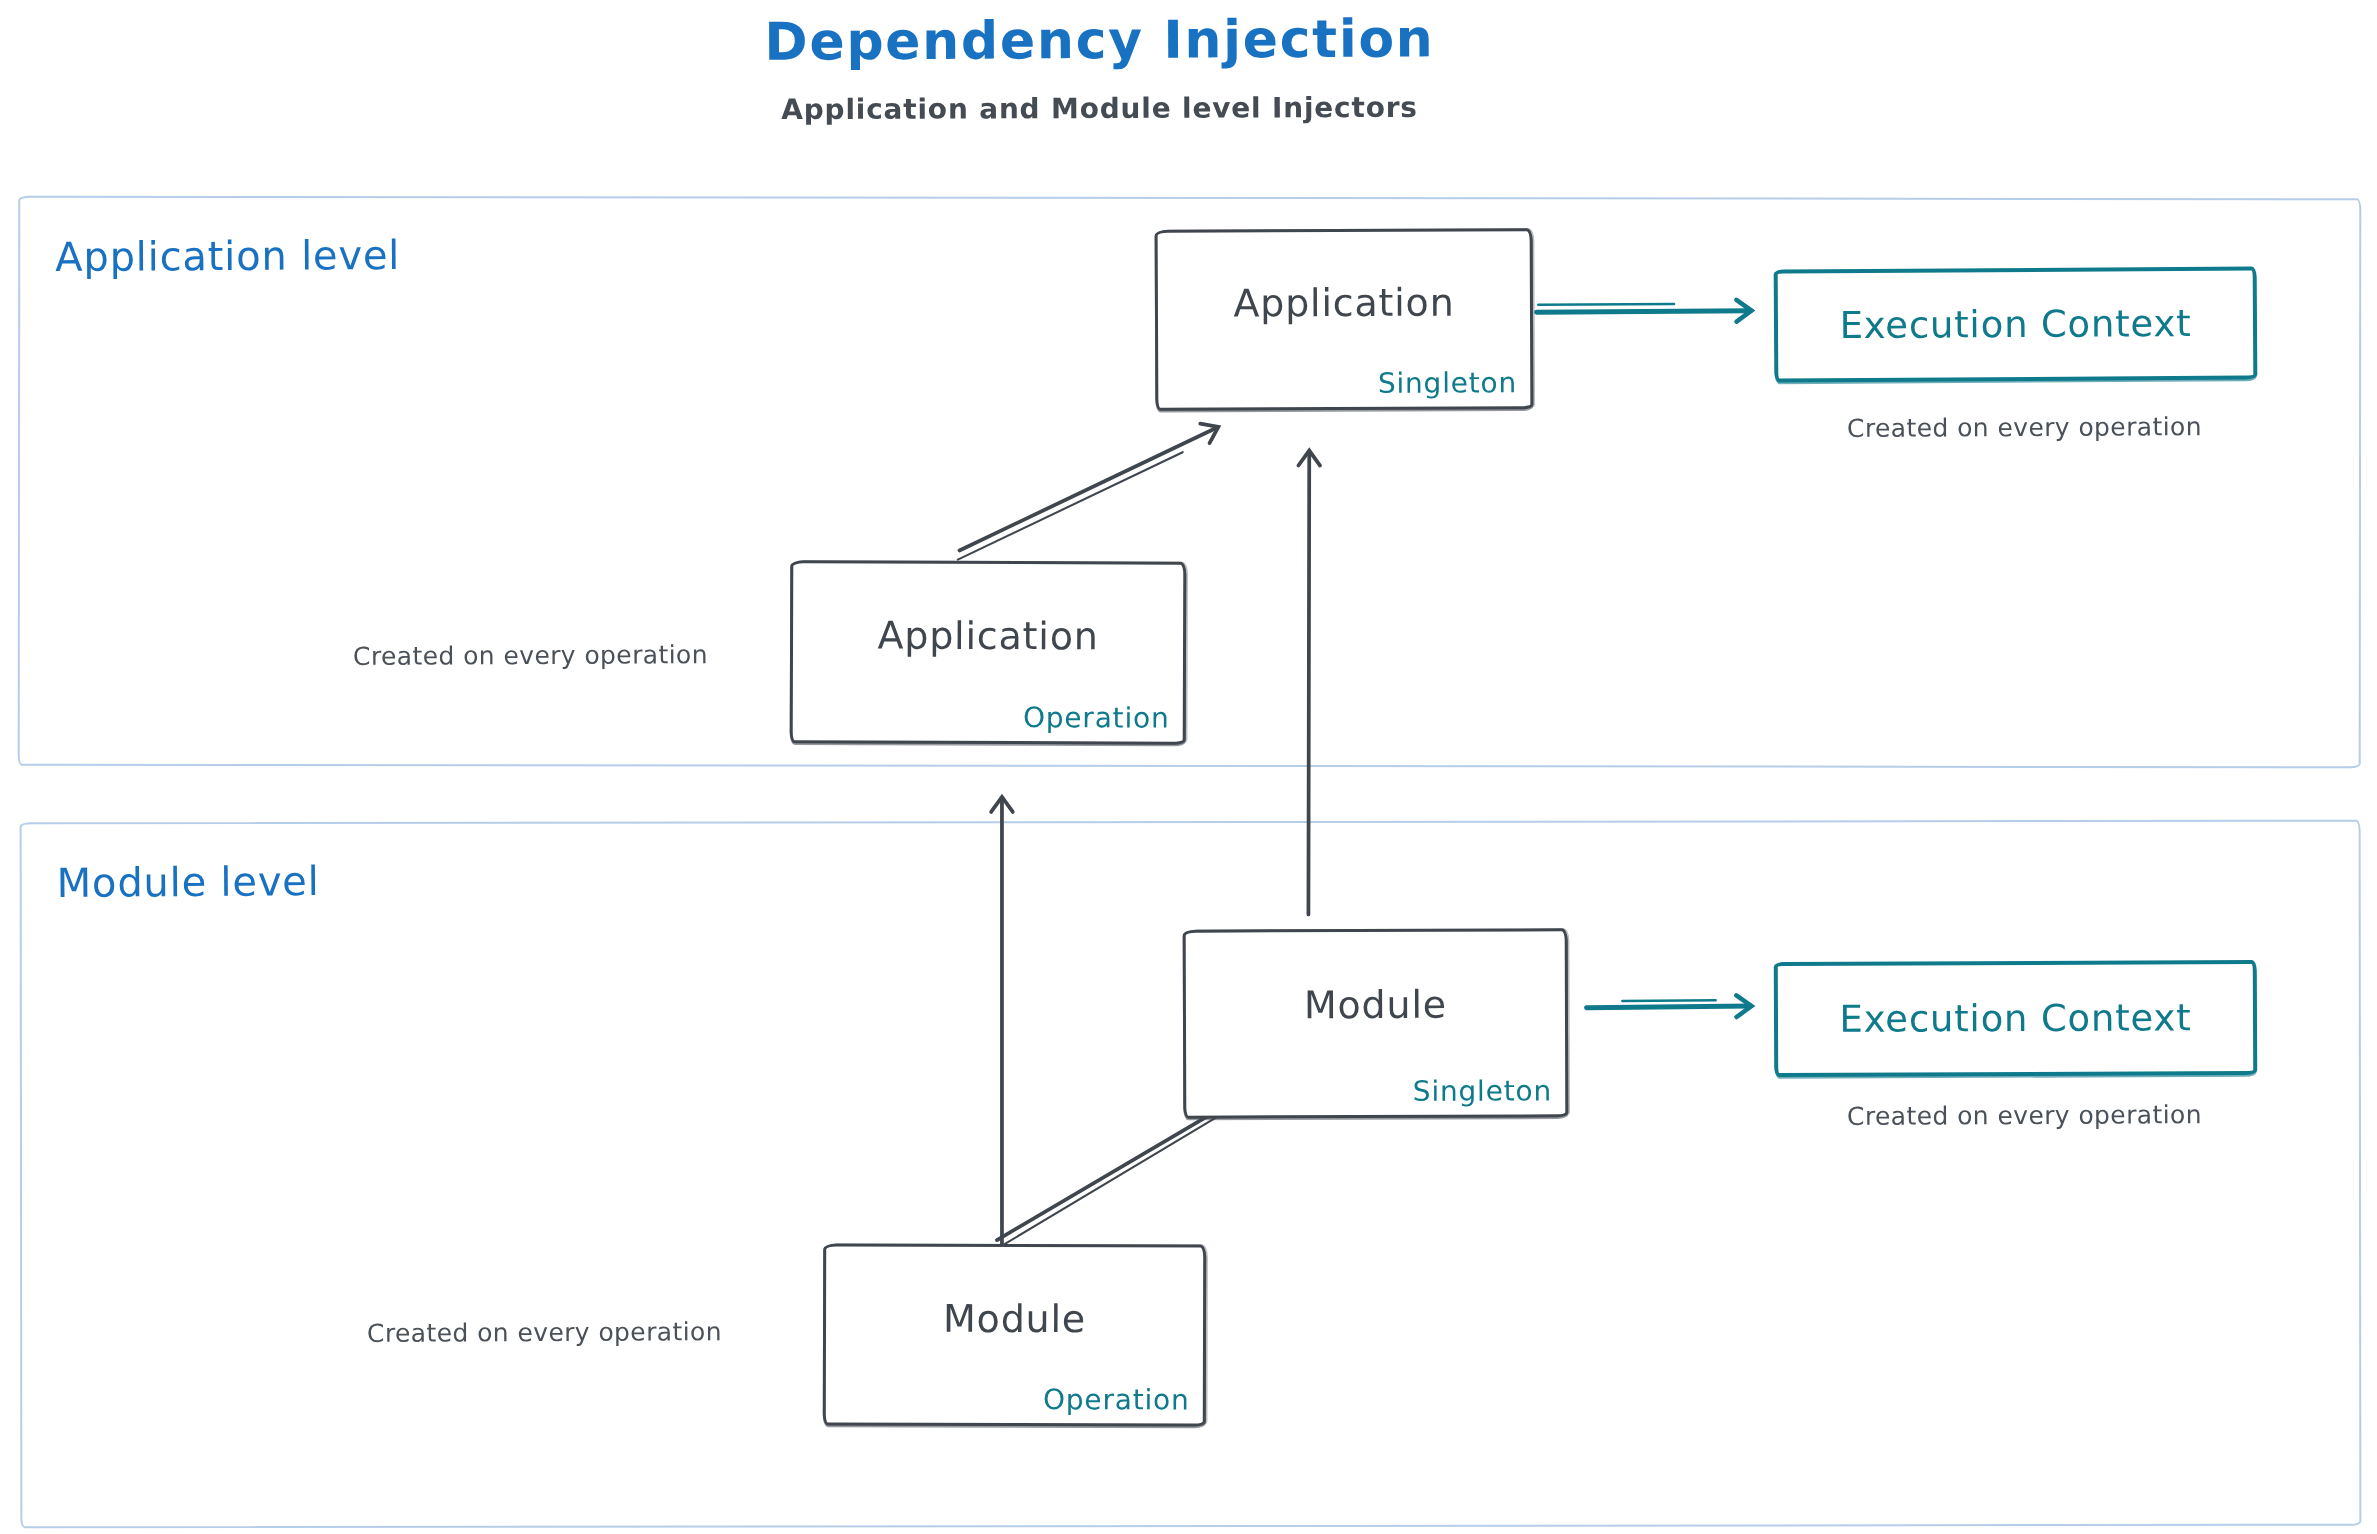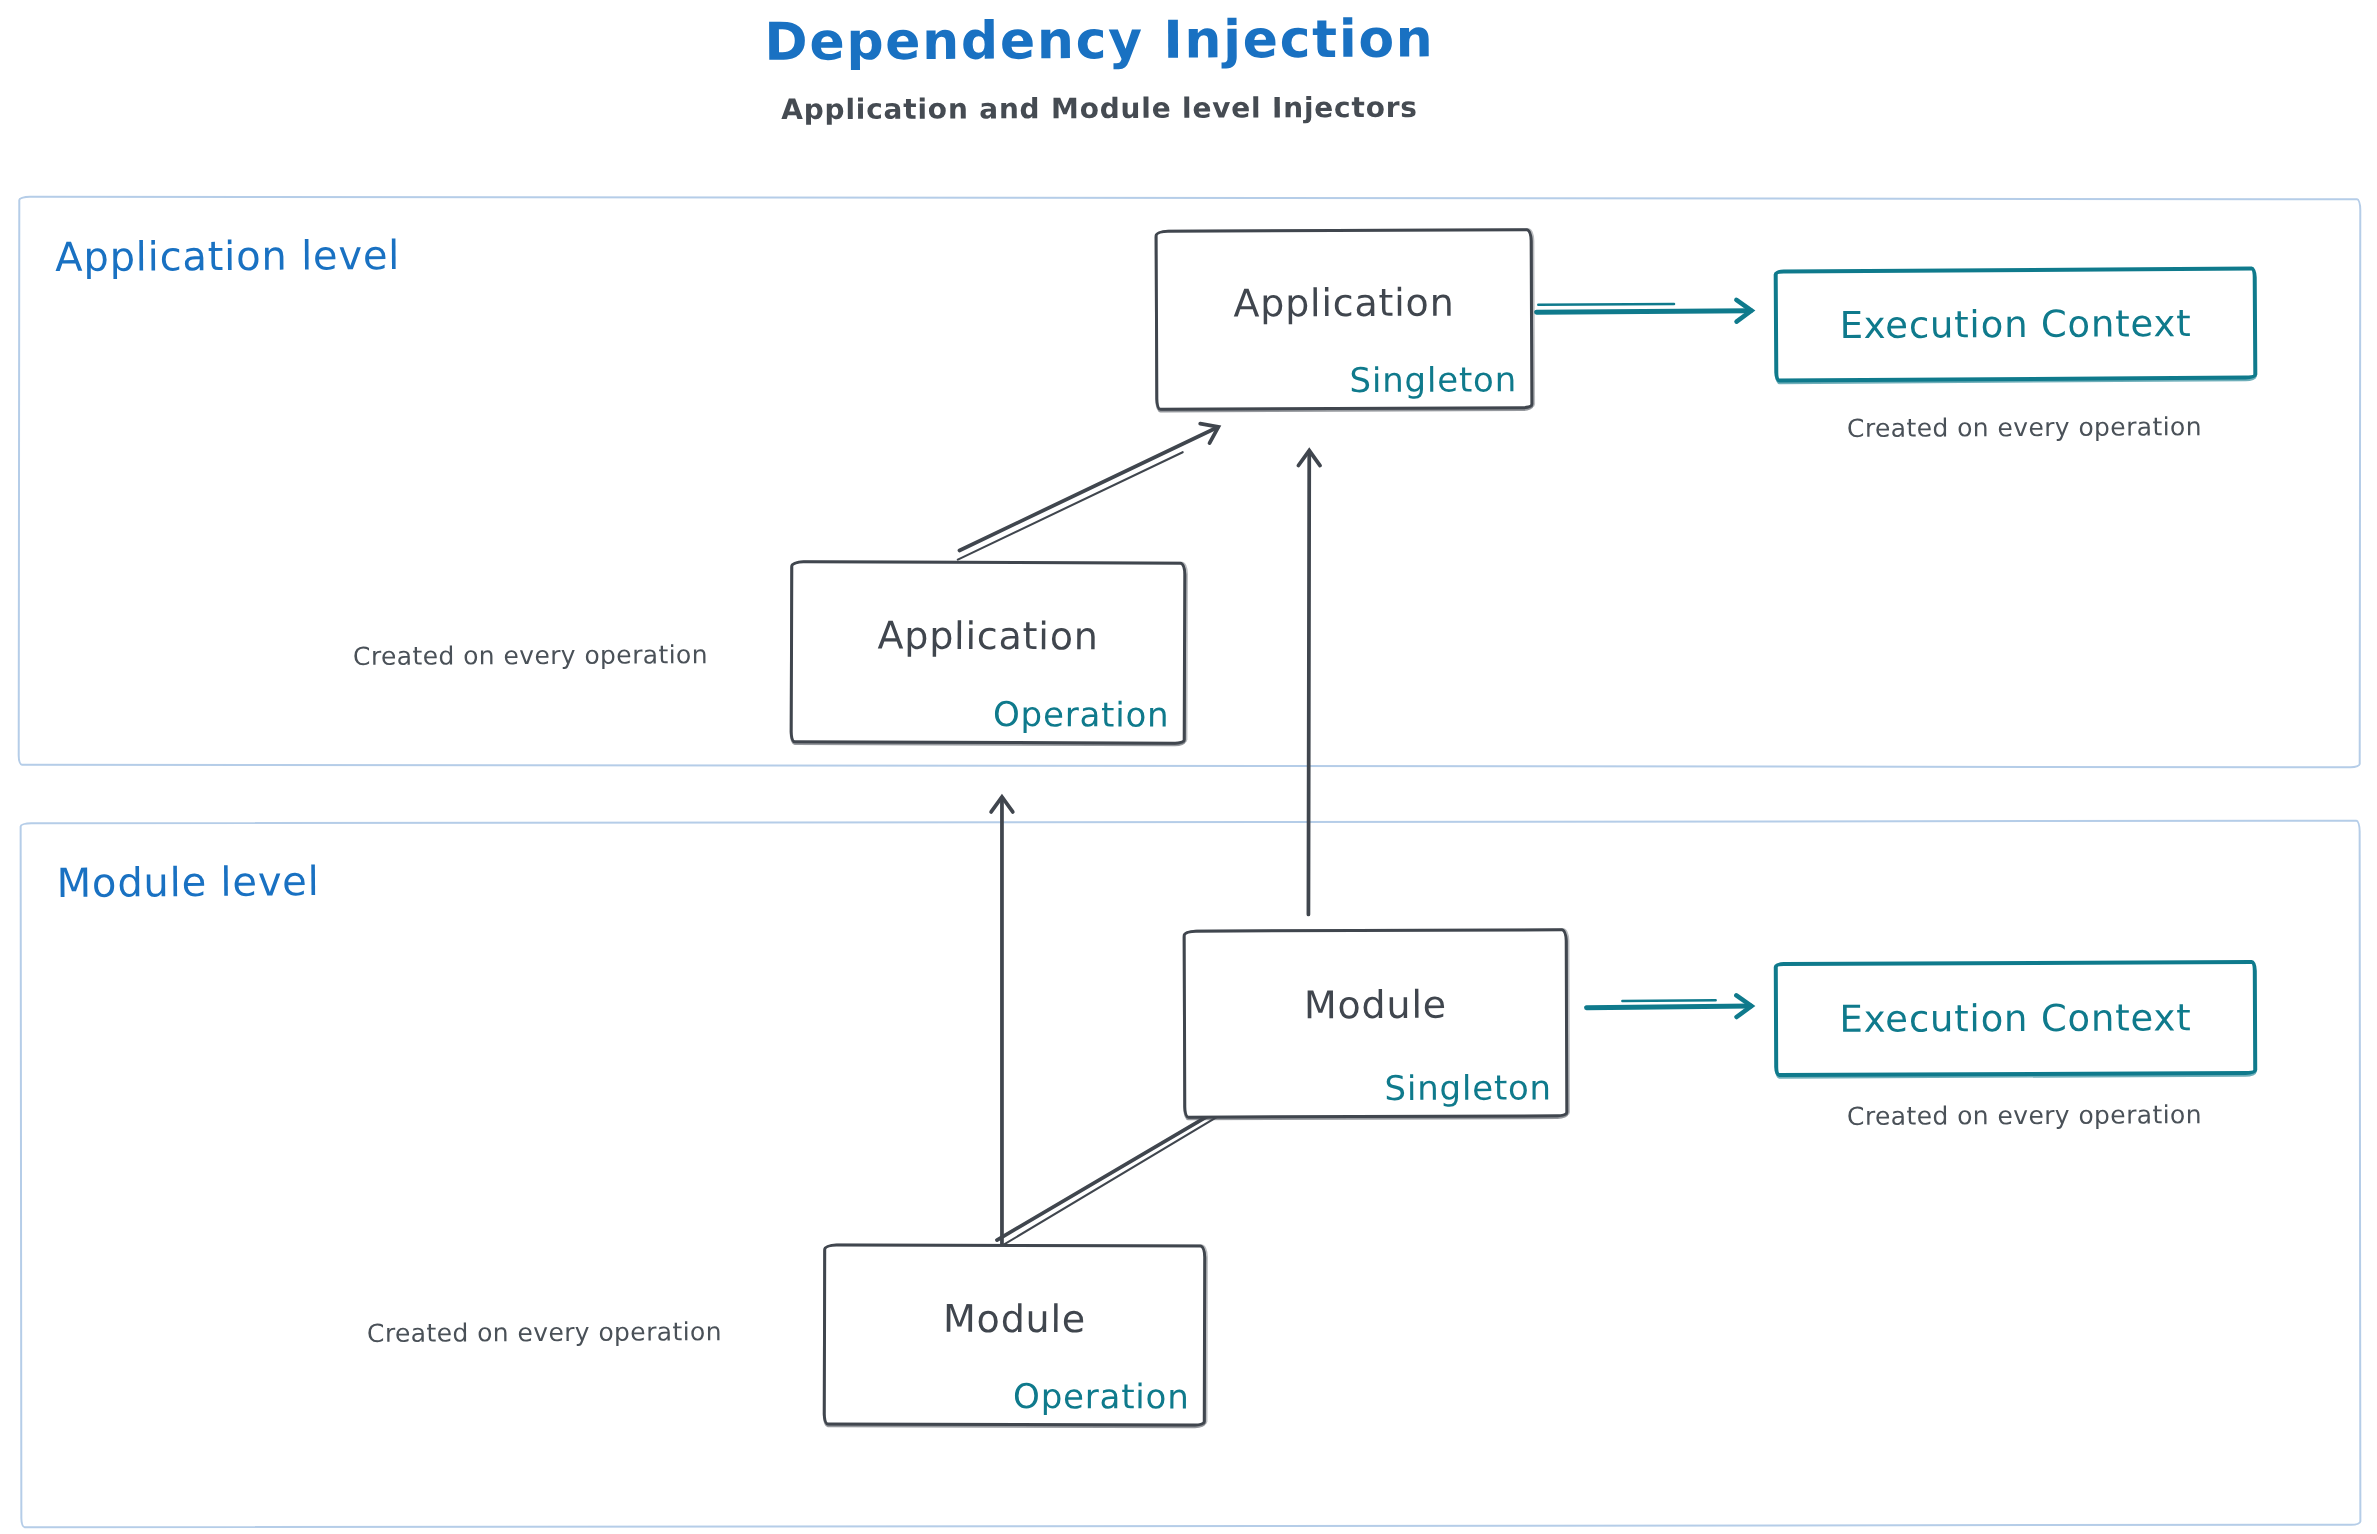--- a/index.html
+++ b/index.html
@@ -29,21 +29,21 @@
   .level-label{position:absolute;left:35px;top:35px;font-size:40px;color:var(--blue);
                letter-spacing:0.8px;white-space:nowrap;transform:rotate(-0.4deg);}
 
   
   .node{position:absolute;background:#fff;border:3.3px solid var(--dark);
         border-radius:13.3px 5.8px 10.8px 5px / 5.8px 12.5px 5px 11.7px;
         box-shadow:0 1.7px 0 0 rgba(64,70,78,.55), 1.7px 0 0 0 rgba(64,70,78,.35);}
   .node-title{position:absolute;left:0;right:0;top:0;bottom:0;display:flex;
               align-items:center;justify-content:center;font-size:38px;
               color:var(--dark);letter-spacing:0.8px;}
-  .node-tag{position:absolute;right:13.3px;bottom:6.7px;font-size:34px;
+  .node-tag{position:absolute;right:13.3px;bottom:6.7px;font-size:28px;
             color:var(--teal);letter-spacing:0.8px;}
   .node-app-singleton{left:1155px;top:229px;width:372px;height:175px;transform:rotate(-0.25deg);}
   .node-app-singleton .node-title{padding-bottom:33px;}
   .node-app-operation{left:790px;top:561px;width:390px;height:177px;transform:rotate(0.2deg);}
   .node-app-operation .node-title{padding-bottom:33px;}
   .node-module-singleton{left:1183px;top:929px;width:379px;height:183px;transform:rotate(-0.2deg);}
   .node-module-singleton .node-title{padding-bottom:38px;}
   .node-module-operation{left:823px;top:1244px;width:377px;height:176px;transform:rotate(0.15deg);}
   .node-module-operation .node-title{padding-bottom:33px;}
 

